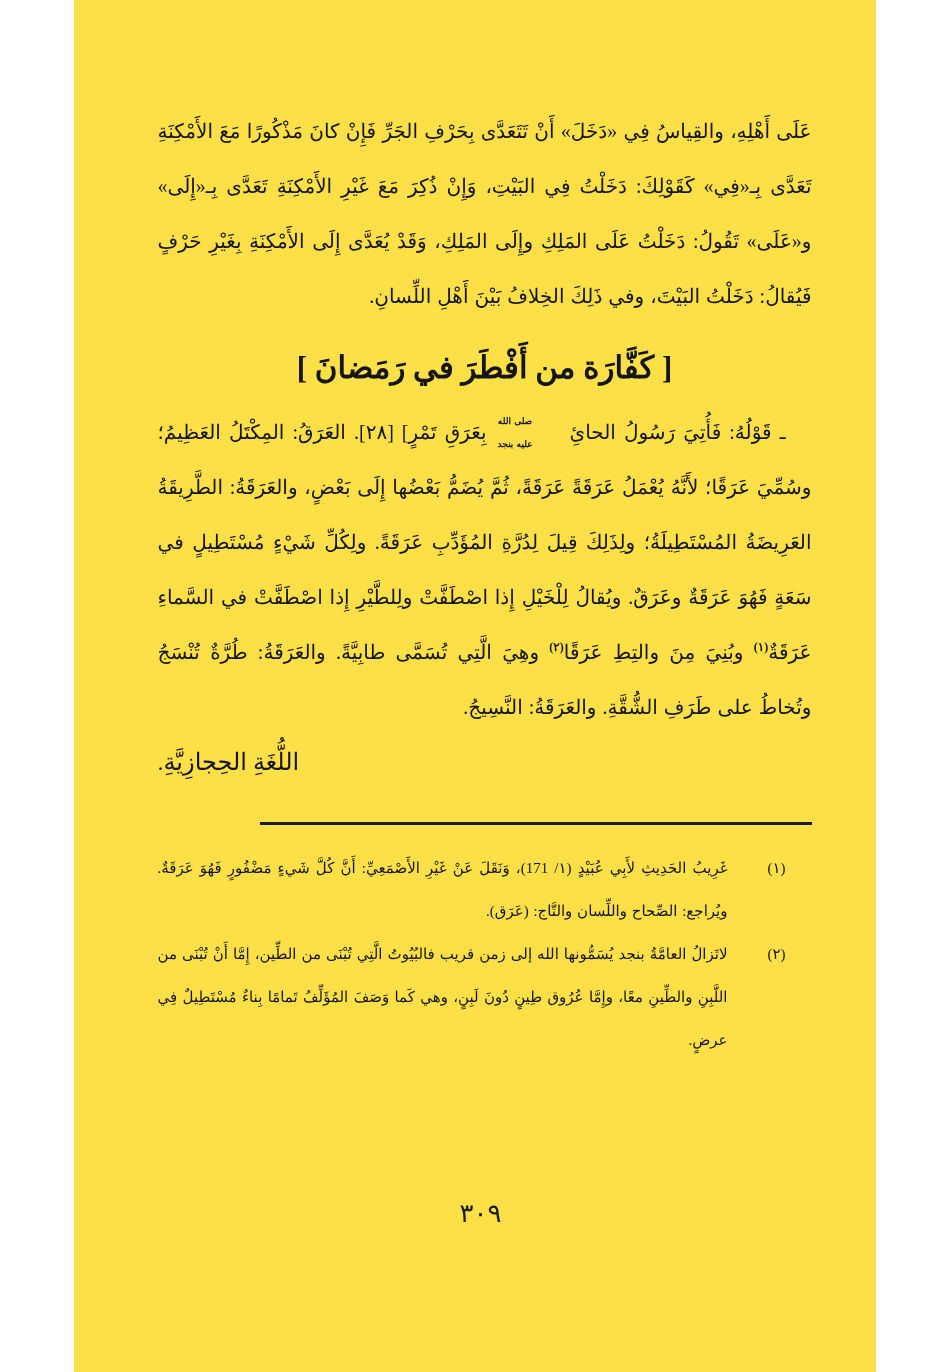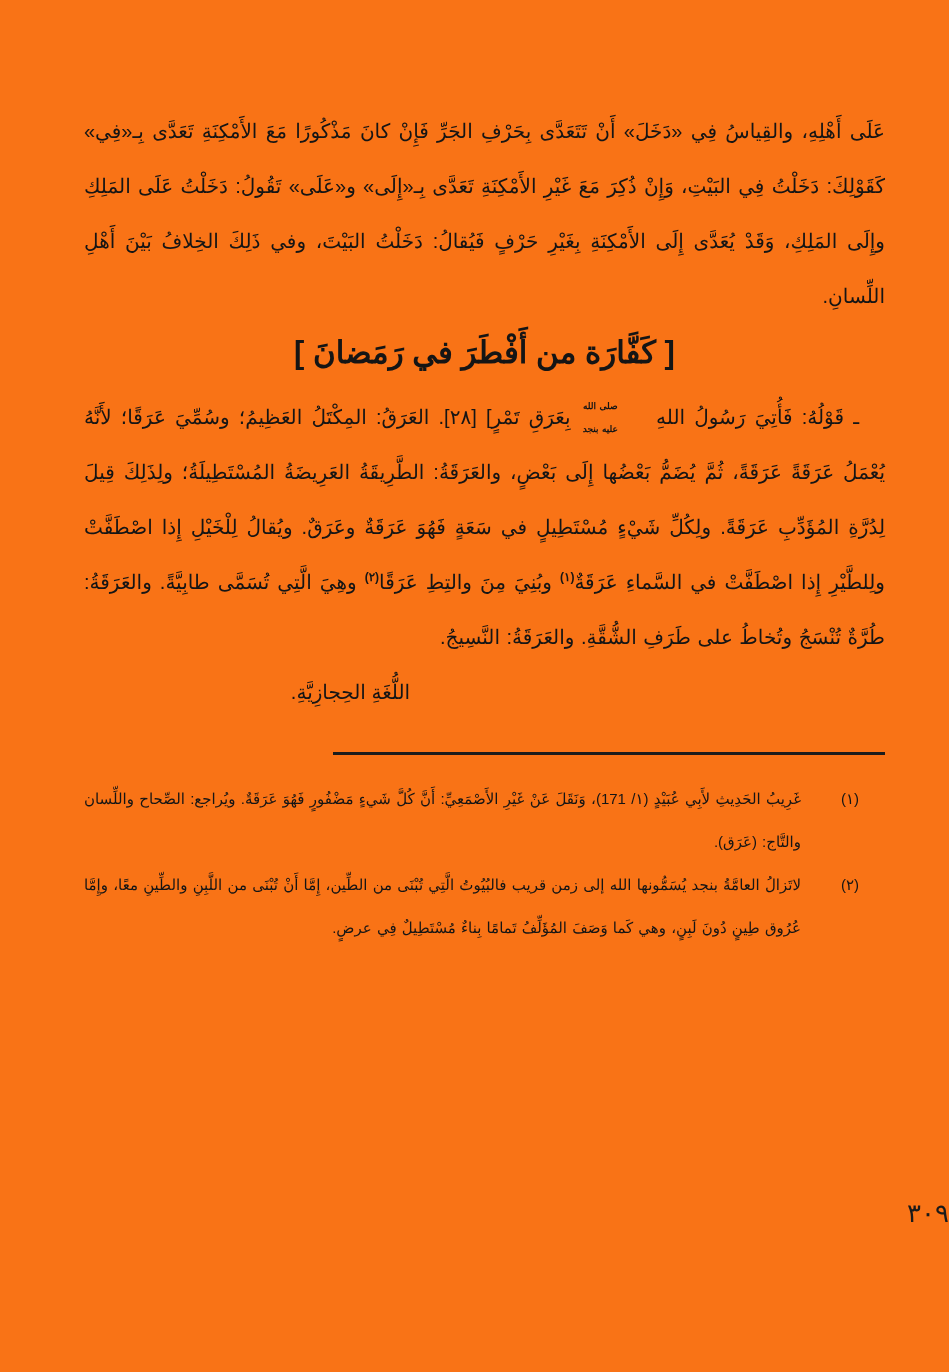--- a/index.html
+++ b/index.html
@@ -1,38 +1,38 @@
 <!DOCTYPE html>
 <html lang="ar" dir="rtl"><head>
 <meta charset="utf-8">
 <style>
   html, body { margin:0; padding:0; background:#ffffff; }
   .page {
     position: relative;
-    width: 949px;
+    width: 802px;
     height: 1372px;
     margin: 0 auto;
-    background: #f97316;
+    background: #fde047;
     color: #151515;
     direction: rtl;
-    font-family: Liberation Sans, sans-serif;
+    font-family: Liberation Serif, serif;
     box-sizing: border-box;
     padding: 104px 64px 0 84px;
     overflow: hidden;
   }
   .para {
     margin: 0;
     font-size: 20px;
     line-height: 55px;
     text-align: justify;
     word-spacing: 1px;
   }
   .para.indent { text-indent: 26px; }
   .section-heading {
-    margin: 5px 0 12px 0;
+    margin: 20px 0 12px 0;
     font-size: 31px;
     line-height: 48px;
     font-weight: bold;
     text-align: center;
     letter-spacing: 0;
   }
   .pbuh {
     display: inline-block;
     vertical-align: -8px;
     text-align: center;
@@ -43,23 +43,23 @@
   }
   .pbuh span { display: block; margin-top: 12px; }
   .fnref {
     font-size: 12px;
     line-height: 0;
     vertical-align: super;
     font-weight: bold;
   }
   .tail-line {
     margin: 0 268px 0 0;
-    font-size: 20px;
+    font-size: 24px;
     line-height: 55px;
-    text-align: center;
+    text-align: left;
   }
   .fn-divider {
     width: 552px;
     height: 3px;
     background: #1c1c1c;
     margin: 32px 0 22px auto; 
   }
   .footnotes {
     padding-right: 26px;
     font-size: 15px;
@@ -79,36 +79,36 @@
     flex: 1;
     line-height: 43px;
     text-align: justify;
     word-spacing: 1px;
   }
   .page-number {
     position: absolute;
     top: 1198px;
     left: 12px;
     right: 0;
-    text-align: right;
+    text-align: center;
     font-size: 26px;
     color: #1a1a1a;
   }
 </style>
 </head>
 <body>
 
 <div class="page">
 
   <p class="para">عَلَى أَهْلِهِ، والقِياسُ فِي «دَخَلَ» أَنْ تَتَعَدَّى بِحَرْفِ الجَرِّ فَإِنْ كانَ مَذْكُورًا مَعَ الأَمْكِنَةِ تَعَدَّى بِـ«فِي» كَقَوْلِكَ: دَخَلْتُ فِي البَيْتِ، وَإِنْ ذُكِرَ مَعَ غَيْرِ الأَمْكِنَةِ تَعَدَّى بِـ«إِلَى» و«عَلَى» تَقُولُ: دَخَلْتُ عَلَى المَلِكِ وإِلَى المَلِكِ، وَقَدْ يُعَدَّى إِلَى الأَمْكِنَةِ بِغَيْرِ حَرْفٍ فَيُقالُ: دَخَلْتُ البَيْتَ، وفي ذَلِكَ الخِلافُ بَيْنَ أَهْلِ اللِّسانِ.</p>
 
 
   <h2 class="section-heading">[ كَفَّارَة من أَفْطَرَ في رَمَضانَ ]</h2>
 
-  <p class="para indent"><span>ـ قَوْلُهُ: فَأُتِيَ رَسُولُ اللهِ</span>
+  <p class="para indent"><span>ـ قَوْلُهُ: فَأُتِيَ رَسُولُ الحائِ</span>
     <span class="pbuh"><span>صلى الله</span><span>عليه بنجد</span></span>
     <span>بِعَرَقِ تَمْرٍ] [٢٨]. العَرَقُ: المِكْتَلُ العَظِيمُ؛ وسُمِّيَ عَرَقًا؛ لأَنَّهُ يُعْمَلُ عَرَقَةً عَرَقَةً، ثُمَّ يُضَمُّ بَعْضُها إِلَى بَعْضٍ، والعَرَقَةُ: الطَّرِيقَةُ العَرِيضَةُ المُسْتَطِيلَةُ؛ ولِذَلِكَ قِيلَ لِدُرَّةِ المُؤَدِّبِ عَرَقَةً. ولِكُلِّ شَيْءٍ مُسْتَطِيلٍ في سَعَةٍ فَهُوَ عَرَقَةٌ وعَرَقٌ. ويُقالُ لِلْخَيْلِ إِذا اصْطَفَّتْ ولِلطَّيْرِ إِذا اصْطَفَّتْ في السَّماءِ عَرَقَةٌ</span><sup class="fnref">(١)</sup>
     <span>وبُنِيَ مِنَ والتِطِ عَرَقًا</span><sup class="fnref">(٢)</sup>
     <span>وهِيَ الَّتِي تُسَمَّى طابِيَّةً. والعَرَقَةُ: طُرَّةٌ تُنْسَجُ وتُخاطُ على طَرَفِ الشُّقَّةِ. والعَرَقَةُ: النَّسِيجُ.</span></p>
 
 
   <p class="tail-line">اللُّغَةِ الحِجازِيَّةِ.</p>
 
   <div class="fn-divider"></div>
 

